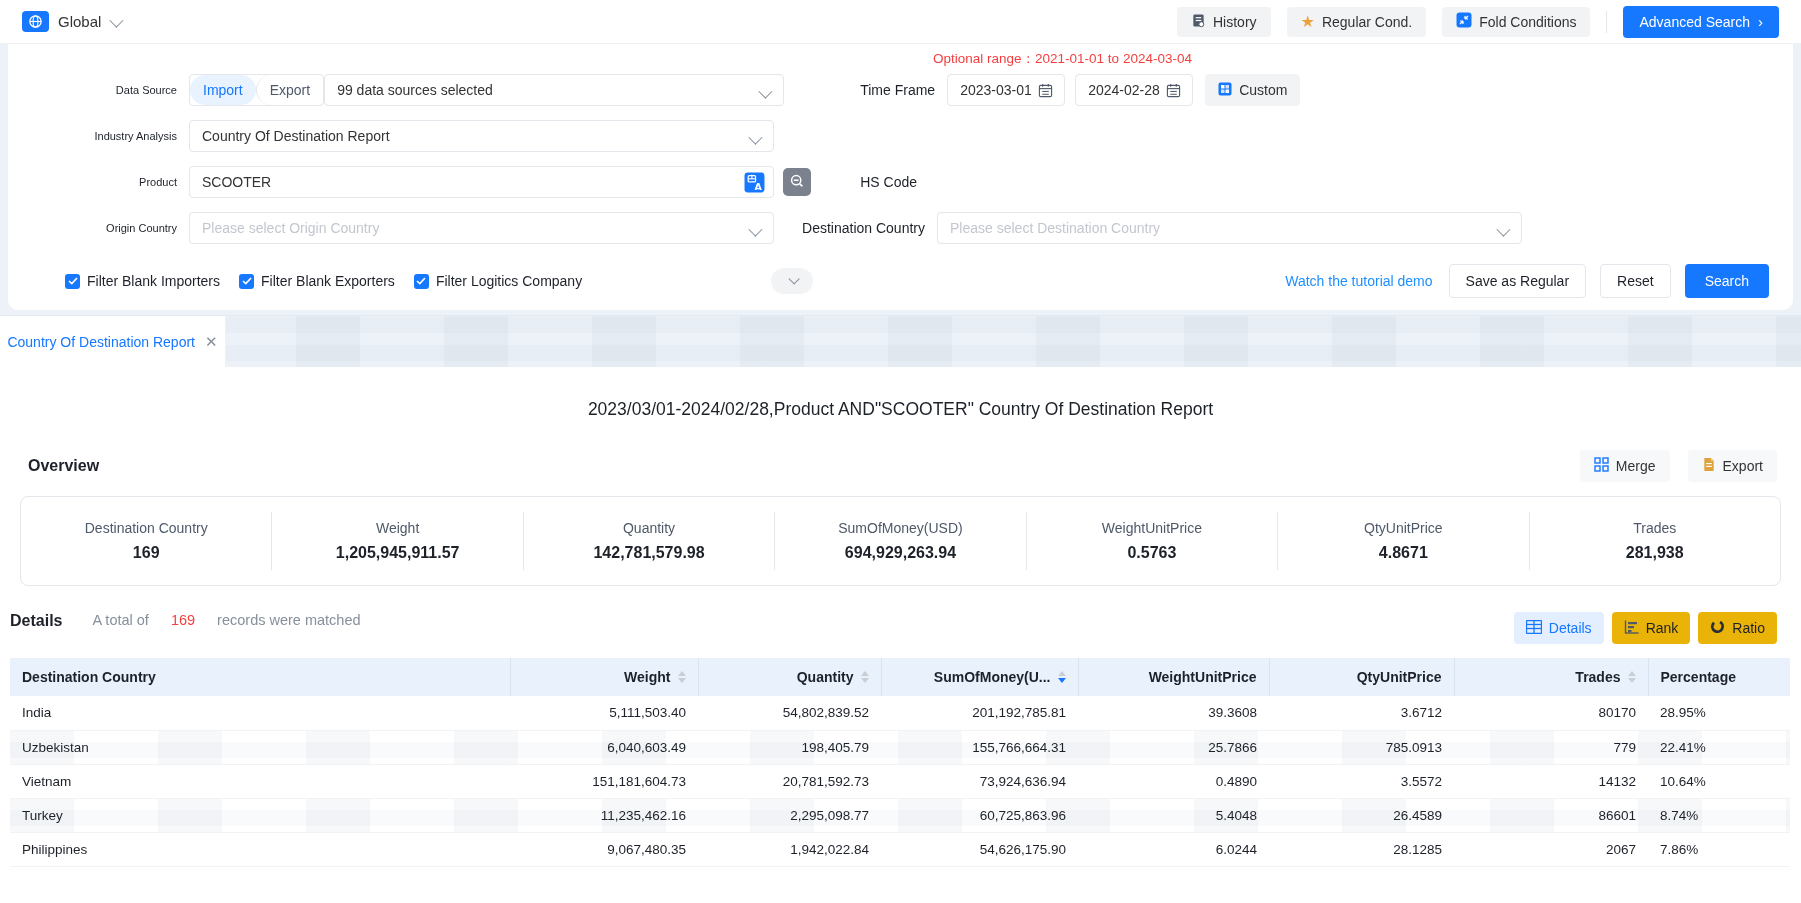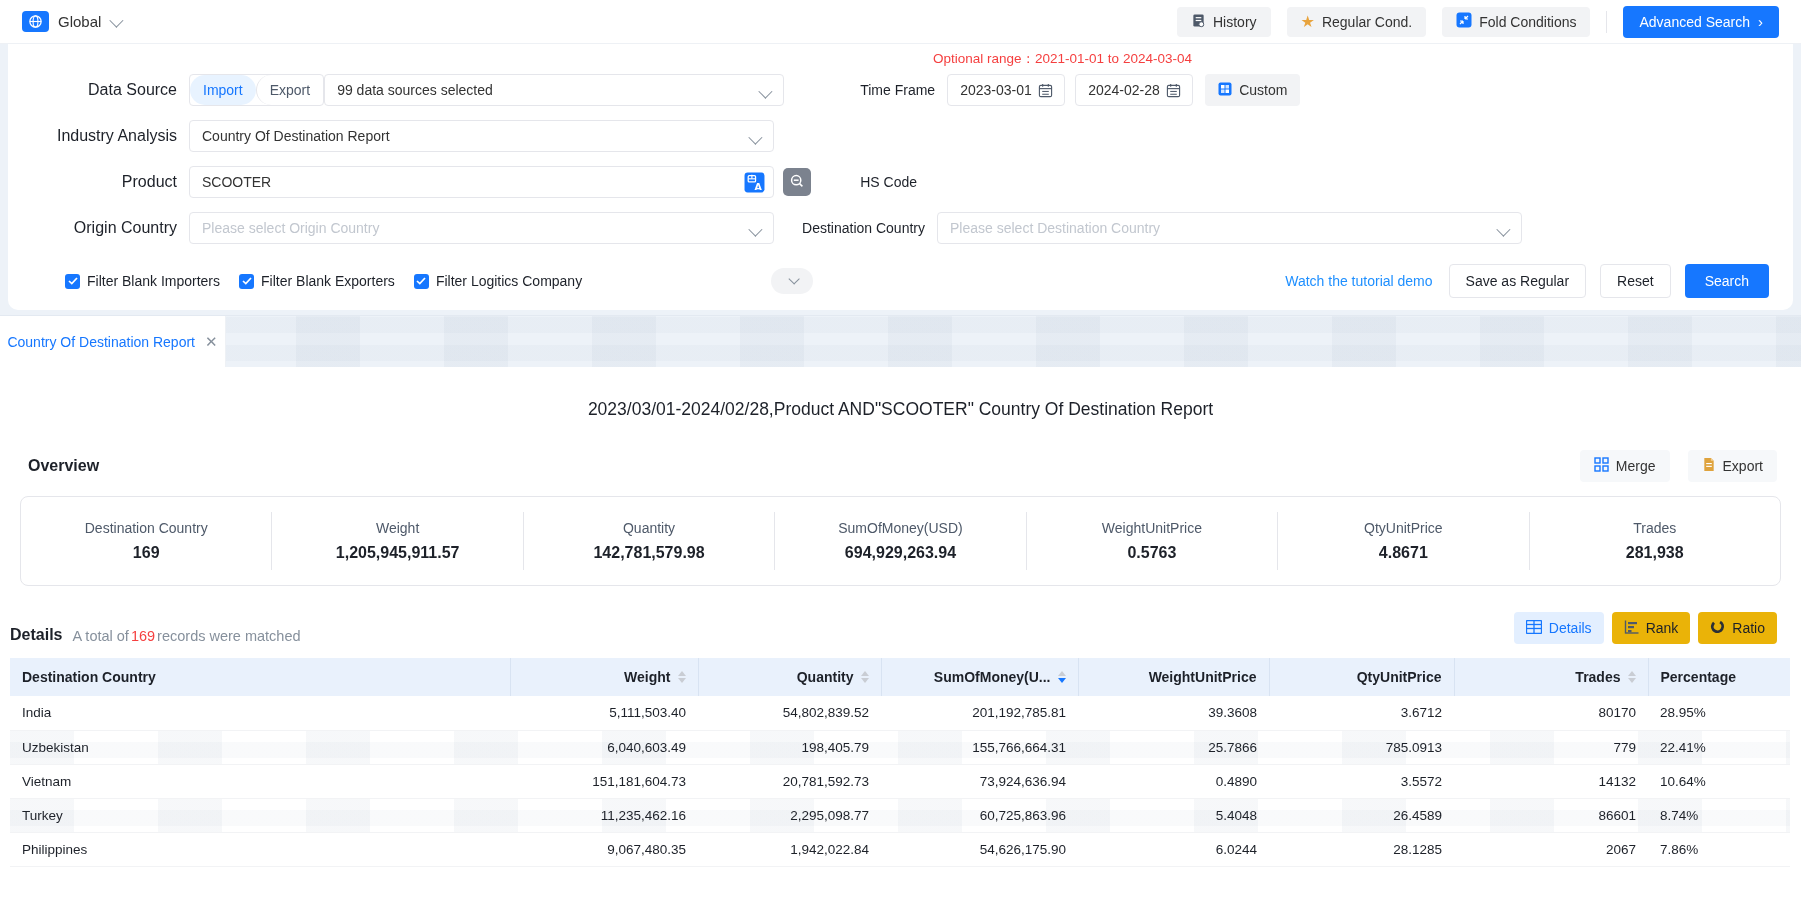--- a/index.html
+++ b/index.html
@@ -20,21 +20,21 @@
   .region{font-size:15px;color:#333;}
   .chev{width:10px;height:10px;border-right:1.6px solid #86909c;border-bottom:1.6px solid #86909c;transform:rotate(45deg) translateY(-2px);display:inline-block;}
   .tb-right{display:flex;align-items:center;gap:16px;}
   .tb-btn{height:30px;background:#f2f3f5;border:none;border-radius:4px;display:flex;align-items:center;gap:7px;padding:0 14px;font-size:14px;color:#333;cursor:pointer;font-family:inherit;}
   .tb-divider{width:1px;height:22px;background:#e5e6eb;}
   .adv-btn{height:32px;background:#1677ff;color:#fff;border:none;border-radius:4px;display:flex;align-items:center;gap:8px;padding:0 16px;font-size:14px;cursor:pointer;font-family:inherit;}
   .adv-arrow{font-size:15px;line-height:1;}
   
   .panel{position:relative;margin:0 8px;background:#fff;border-radius:0 0 10px 10px;height:266px;padding-left:8px;}
   .frow{position:absolute;display:flex;align-items:center;height:32px;left:0;right:16px;}
-  .lbl{width:181px;text-align:right;padding-right:12px;color:#1d2129;font-size:16px;flex:none;}
+  .lbl{width:181px;text-align:right;padding-right:12px;color:#1d2129;font-size:11px;flex:none;}
   .rlbl{width:163px;text-align:right;padding-right:12px;color:#1d2129;font-size:14px;flex:none;}
   .seg{display:flex;height:32px;border:1px solid #e5e6eb;border-radius:4px;overflow:hidden;flex:none;}
   .seg > div{padding:0 13px;display:flex;align-items:center;font-size:14px;cursor:pointer;border-radius:15px;}
   .seg .on{background:#e8f3ff;color:#1677ff;}
   .seg .off{background:#fff;color:#4e5969;border-left:1px solid #e5e6eb;}
   .field{height:32px;border:1px solid #e5e6eb;border-radius:4px;background:#fff;display:flex;align-items:center;padding:0 12px;font-size:14px;color:#333;position:relative;}
   .field .chev{position:absolute;right:14px;top:13px;}
   .ph{color:#c2c7cf;}
   .inp{border:none;outline:none;flex:1;font-size:14px;font-family:inherit;color:#333;background:transparent;}
   .inp::placeholder{color:#c2c7cf;}
@@ -60,21 +60,21 @@
   .sec-head{display:flex;align-items:center;padding:30px 24px 14px 28px;}
   .sec-head h2{font-size:16px;font-weight:700;color:#1d2129;}
   .head-btns{margin-left:auto;display:flex;gap:18px;}
   .g-btn{height:32px;background:#f6f8fa;border:none;border-radius:4px;display:flex;align-items:center;gap:7px;padding:0 14px;font-size:14px;color:#333;cursor:pointer;font-family:inherit;}
   .ov-card{margin:0 20px;border:1px solid #e5e6eb;border-radius:8px;height:90px;display:flex;align-items:center;}
   .ov-item{flex:1;text-align:center;padding:0 8px;}
   .ov-item + .ov-item{border-left:1px solid #e5e6eb;}
   .ov-item{height:58px;display:flex;flex-direction:column;justify-content:center;gap:8px;}
   .ov-lbl{color:#4e5969;font-size:14px;}
   .ov-val{color:#1d2129;font-size:16px;font-weight:700;}
-  .det-head{display:flex;align-items:flex-end;gap:2px;padding:26px 24px 14px 10px;}
+  .det-head{display:flex;align-items:flex-start;gap:22px;padding:26px 24px 14px 10px;}
   .det-head h2{font-size:16px;font-weight:700;color:#1d2129;margin-right:8px;}
   .muted{color:#86909c;font-size:14.5px;}
   .red{color:#f53f3f;font-size:14.5px;}
   .view-group{margin-left:auto;display:flex;gap:8px;}
   .v-btn{height:32px;background:#eab308;border:none;border-radius:4px;display:flex;align-items:center;gap:7px;padding:0 12px;font-size:14px;color:#1d2129;cursor:pointer;font-family:inherit;}
   .v-btn.active{background:#e3efff;color:#1677ff;}
   
   table{border-collapse:collapse;table-layout:fixed;width:1780px;margin:0 10px;}
   thead td{background:#e9f1fc;height:38px;font-weight:700;font-size:14px;color:#1d2129;border-right:1px solid #d8e3f2;padding:0 12px;}
   thead td:last-child{border-right:none;}

